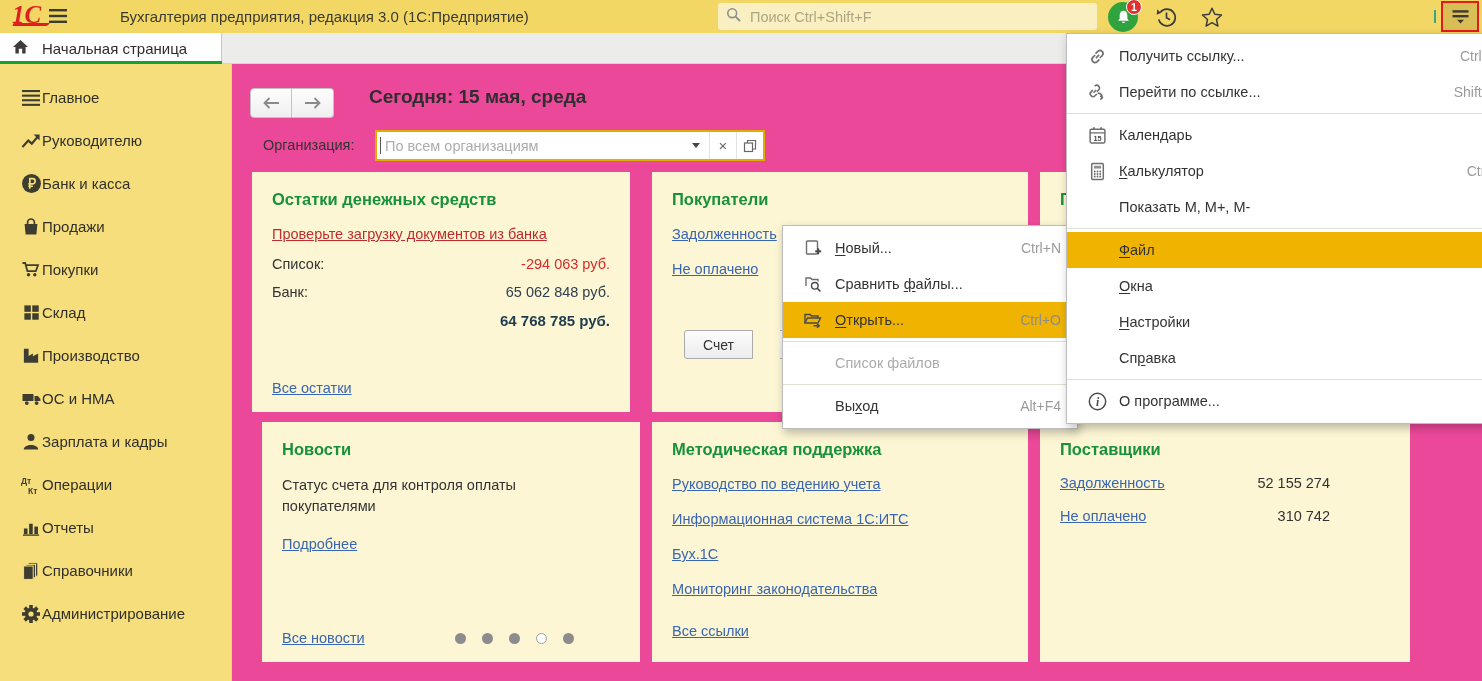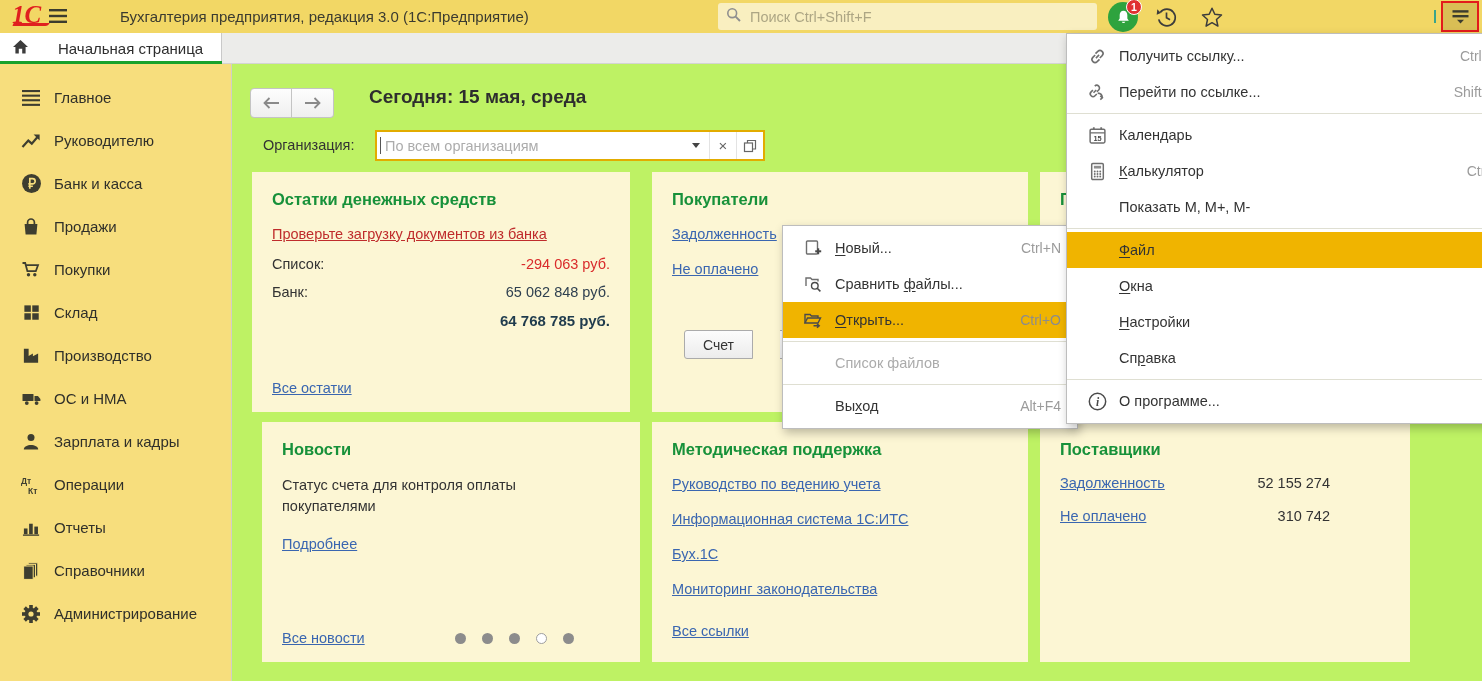--- a/index.html
+++ b/index.html
@@ -27,31 +27,31 @@
           background:#E03131; border:1px solid #fff; color:#fff; font-size:10.5px; font-weight:bold;
           display:flex; align-items:center; justify-content:center; padding:0 3px; }
   .tb-ic { position:absolute; top:6px; cursor:pointer; }
   .tick { position:absolute; left:1434px; top:10px; width:2px; height:13px; background:#3BA48B; }
   .menu-btn { position:absolute; left:1441px; top:1px; width:38px; height:31px; border:2px solid #E31B1B;
           background:#D9BE55; display:flex; align-items:center; justify-content:center; cursor:pointer; }
   
   .tabbar { position:absolute; left:0; top:33px; width:1482px; height:31px; background:#ECECEA;
           border-bottom:1px solid #D4D4D2; }
   .tab-active { position:absolute; left:0; top:0; width:222px; height:31px; background:#fff;
-          border-right:1px solid #C9C9C9; display:flex; align-items:center; padding-left:12px; cursor:pointer;gap:16px; }
+          border-right:1px solid #C9C9C9; display:flex; align-items:center; padding-left:12px; cursor:pointer; }
   .tab-active .tab-label { margin-left:13px; font-size:15px; color:#2E2E2E; }
   .tab-underline { position:absolute; left:0; bottom:0; width:222px; height:3px; background:#17A22C; }
   
   .sidebar { position:absolute; left:0; top:64px; width:232px; height:617px; background:#F7DE7D;
           border-right:1px solid #CFCFC6; padding-top:12px; }
   .side-item { height:43px; display:flex; align-items:center; padding-left:20px; cursor:pointer; }
   .side-item .sic { width:22px; height:22px; display:flex; align-items:center; justify-content:center; }
-  .side-item .slb { margin-left:12px; font-size:15px; color:#30302A; }
+  .side-item .slb { margin-left:0; font-size:15px; color:#30302A; }
   
-  .content { position:absolute; left:232px; top:64px; width:1250px; height:617px; background:#bef264; }
+  .content { position:absolute; left:232px; top:64px; width:1250px; height:617px; background:#ec4899; }
   .nav-btns { position:absolute; left:18px; top:24px; display:flex; }
   .nav-btn { width:42px; height:30px; background:linear-gradient(#FDFDFD,#EFEFEF); border:1px solid #C4C4C4;
           display:flex; align-items:center; justify-content:center; cursor:pointer; }
   .nav-btn:first-child { border-radius:4px 0 0 4px; }
   .nav-btn:last-child { border-radius:0 4px 4px 0; border-left:none; }
   .today { position:absolute; left:137px; top:22px; font-size:19px; font-weight:bold; color:#2E2E2E; }
   .org-label { position:absolute; left:31px; top:73px; font-size:14.5px; color:#333; }
   .org-input { position:absolute; left:143px; top:66px; width:390px; height:31px; border:2px solid #E2AC00;
           background:#fff; display:flex; align-items:center; }
   .org-input .caret { width:1px; height:17px; background:#555; margin-left:3px; }

